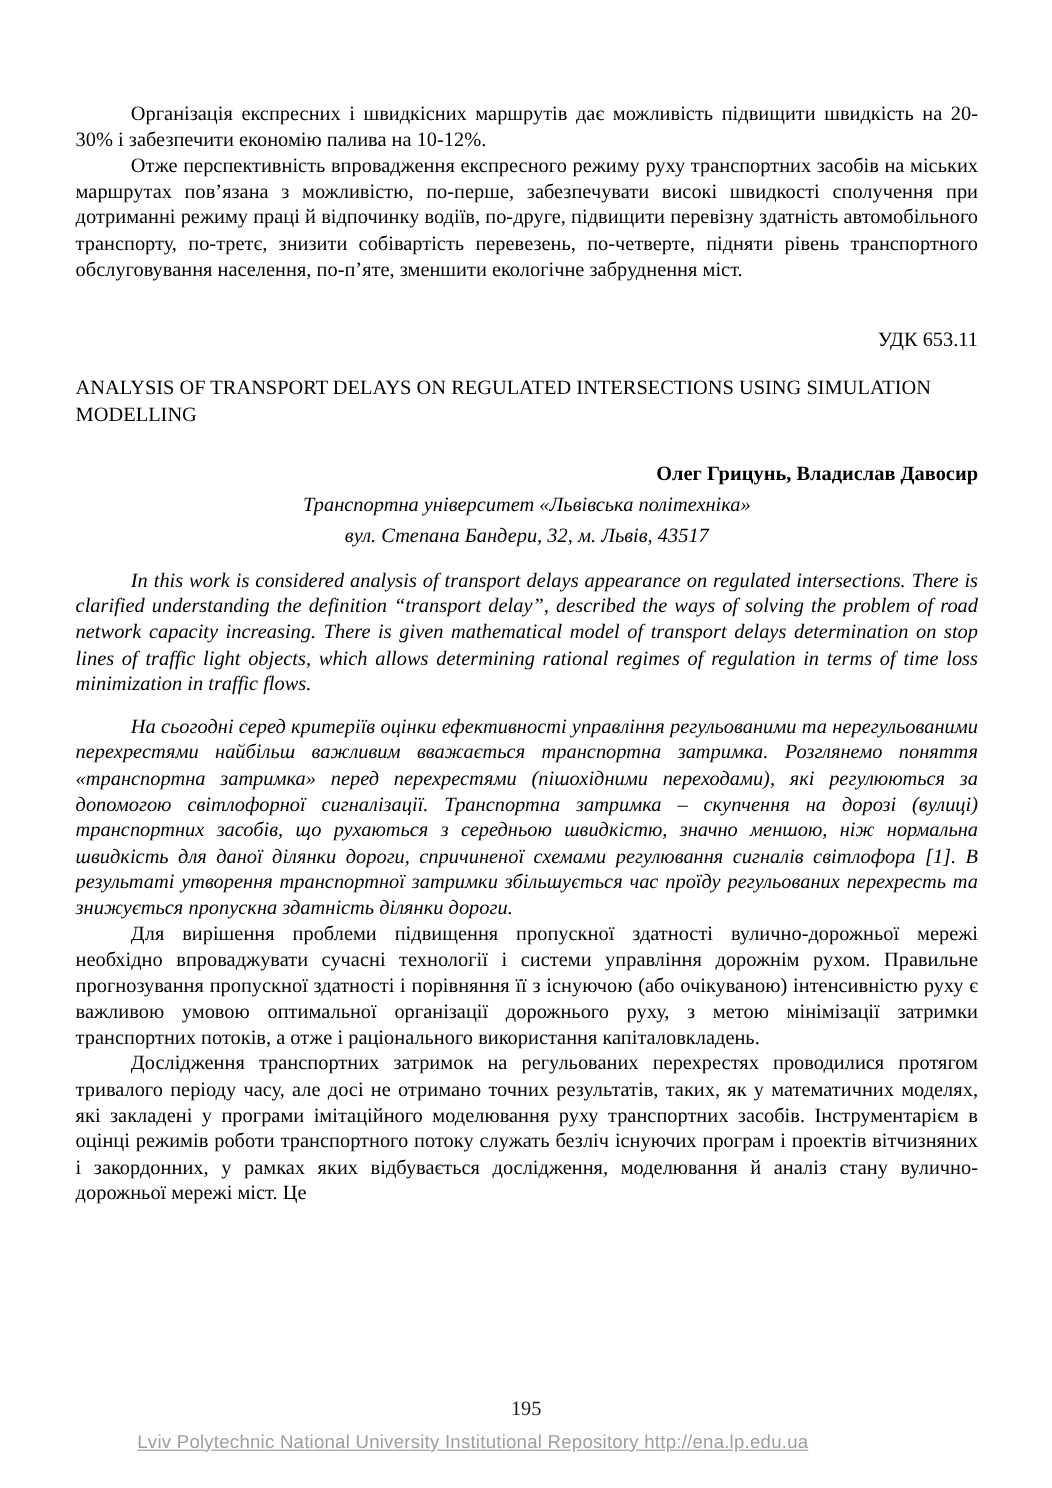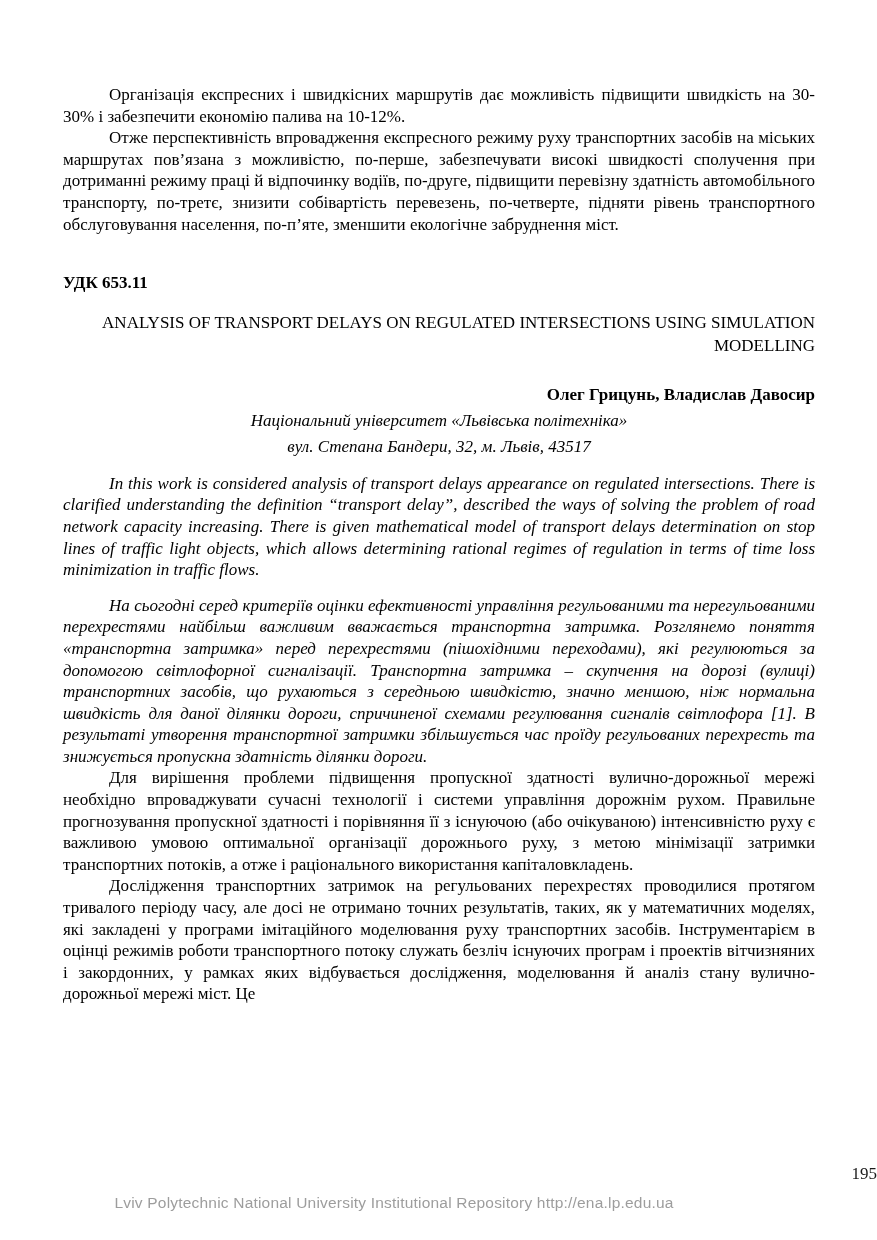--- a/index.html
+++ b/index.html
@@ -24,37 +24,37 @@
     font-size: 17px;
     line-height: 21.6px;
     text-align: justify;
   }
   p { margin: 0; }
   .body-par {
     text-indent: 46px;
   }
   .udc {
     margin-top: 37px;
-    font-weight: bold;
-    text-align: left;
+    font-weight: normal;
+    text-align: right;
   }
   .title-uk {
     margin-top: 23px;
     font-size: 17.5px;
     line-height: 23px;
     font-weight: bold;
     text-align: center;
     text-indent: 0;
   }
   .title-en {
     margin-top: 17px;
     font-size: 17px;
     line-height: 23px;
     font-weight: normal;
-    text-align: right;
+    text-align: left;
     text-indent: 0;
   }
   .authors {
     margin-top: 25px;
     font-weight: bold;
     text-align: right;
     line-height: 26px;
   }
   .affiliation, .address {
     font-style: italic;
@@ -68,48 +68,49 @@
   }
   .first-body {
     margin-top: 14px;
     font-style: italic;
   }
   .page-number {
     position: absolute;
     left: 0;
     width: 877px;
     top: 1164px;
-    text-align: right;
+    text-align: center;
     font-size: 17px;
     font-family: "Liberation Serif", serif;
     color: #1a1a1a;
   }
   .repository-footer {
     position: absolute;
     left: 0;
     width: 788px;
     top: 1194px;
     text-align: center;
     font-family: "Liberation Sans", sans-serif;
     font-size: 15.5px;
     color: #9d9d9d;
     letter-spacing: 0.2px;
+    text-decoration: underline;
   }
 </style>
 </head>
 <body>
 
 <div class="page">
   <div class="content">
-    <p class="body-par">Організація експресних і швидкісних маршрутів дає можливість підвищити швидкість на 30-30% і забезпечити економію палива на 10-12%.</p>
+    <p class="body-par">Організація експресних і швидкісних маршрутів дає можливість підвищити швидкість на 20-30% і забезпечити економію палива на 10-12%.</p>
     <p class="body-par">Отже перспективність впровадження експресного режиму руху транспортних засобів на міських маршрутах пов’язана з можливістю, по-перше, забезпечувати високі швидкості сполучення при дотриманні режиму праці й відпочинку водіїв, по-друге, підвищити перевізну здатність автомобільного транспорту, по-третє, знизити собівартість перевезень, по-четверте, підняти рівень транспортного обслуговування населення, по-п’яте, зменшити екологічне забруднення міст.</p>
     <p class="udc">УДК 653.11</p>
     <p class="title-en">ANALYSIS OF TRANSPORT DELAYS ON REGULATED INTERSECTIONS USING SIMULATION MODELLING</p>
     <p class="authors">Олег Грицунь, Владислав Давосир</p>
-    <p class="affiliation">Національний університет «Львівська політехніка»</p>
+    <p class="affiliation">Транспортна університет «Львівська політехніка»</p>
     <p class="address">вул. Степана Бандери, 32, м. Львів, 43517</p>
     <p class="abstract">In this work is considered analysis of transport delays appearance on regulated intersections. There is clarified understanding the definition “transport delay”, described the ways of solving the problem of road network capacity increasing. There is given mathematical model of transport delays determination on stop lines of traffic light objects, which allows determining rational regimes of regulation in terms of time loss minimization in traffic flows.</p>
     <p class="body-par first-body">На сьогодні серед критеріїв оцінки ефективності управління регульованими та нерегульованими перехрестями найбільш важливим вважається транспортна затримка. Розглянемо поняття «транспортна затримка» перед перехрестями (пішохідними переходами), які регулюються за допомогою світлофорної сигналізації. Транспортна затримка – скупчення на дорозі (вулиці) транспортних засобів, що рухаються з середньою швидкістю, значно меншою, ніж нормальна швидкість для даної ділянки дороги, спричиненої схемами регулювання сигналів світлофора [1]. В результаті утворення транспортної затримки збільшується час проїду регульованих перехресть та знижується пропускна здатність ділянки дороги.</p>
     <p class="body-par">Для вирішення проблеми підвищення пропускної здатності вулично-дорожньої мережі необхідно впроваджувати сучасні технології і системи управління дорожнім рухом. Правильне прогнозування пропускної здатності і порівняння її з існуючою (або очікуваною) інтенсивністю руху є важливою умовою оптимальної організації дорожнього руху, з метою мінімізації затримки транспортних потоків, а отже і раціонального використання капіталовкладень.</p>
     <p class="body-par">Дослідження транспортних затримок на регульованих перехрестях проводилися протягом тривалого періоду часу, але досі не отримано точних результатів, таких, як у математичних моделях, які закладені у програми імітаційного моделювання руху транспортних засобів. Інструментарієм в оцінці режимів роботи транспортного потоку служать безліч існуючих програм і проектів вітчизняних і закордонних, у рамках яких відбувається дослідження, моделювання й аналіз стану вулично-дорожньої мережі міст. Це</p>
   </div>
 
   <div class="page-number">195</div>
   <div class="repository-footer">Lviv Polytechnic National University Institutional Repository http://ena.lp.edu.ua</div>
 </div>

